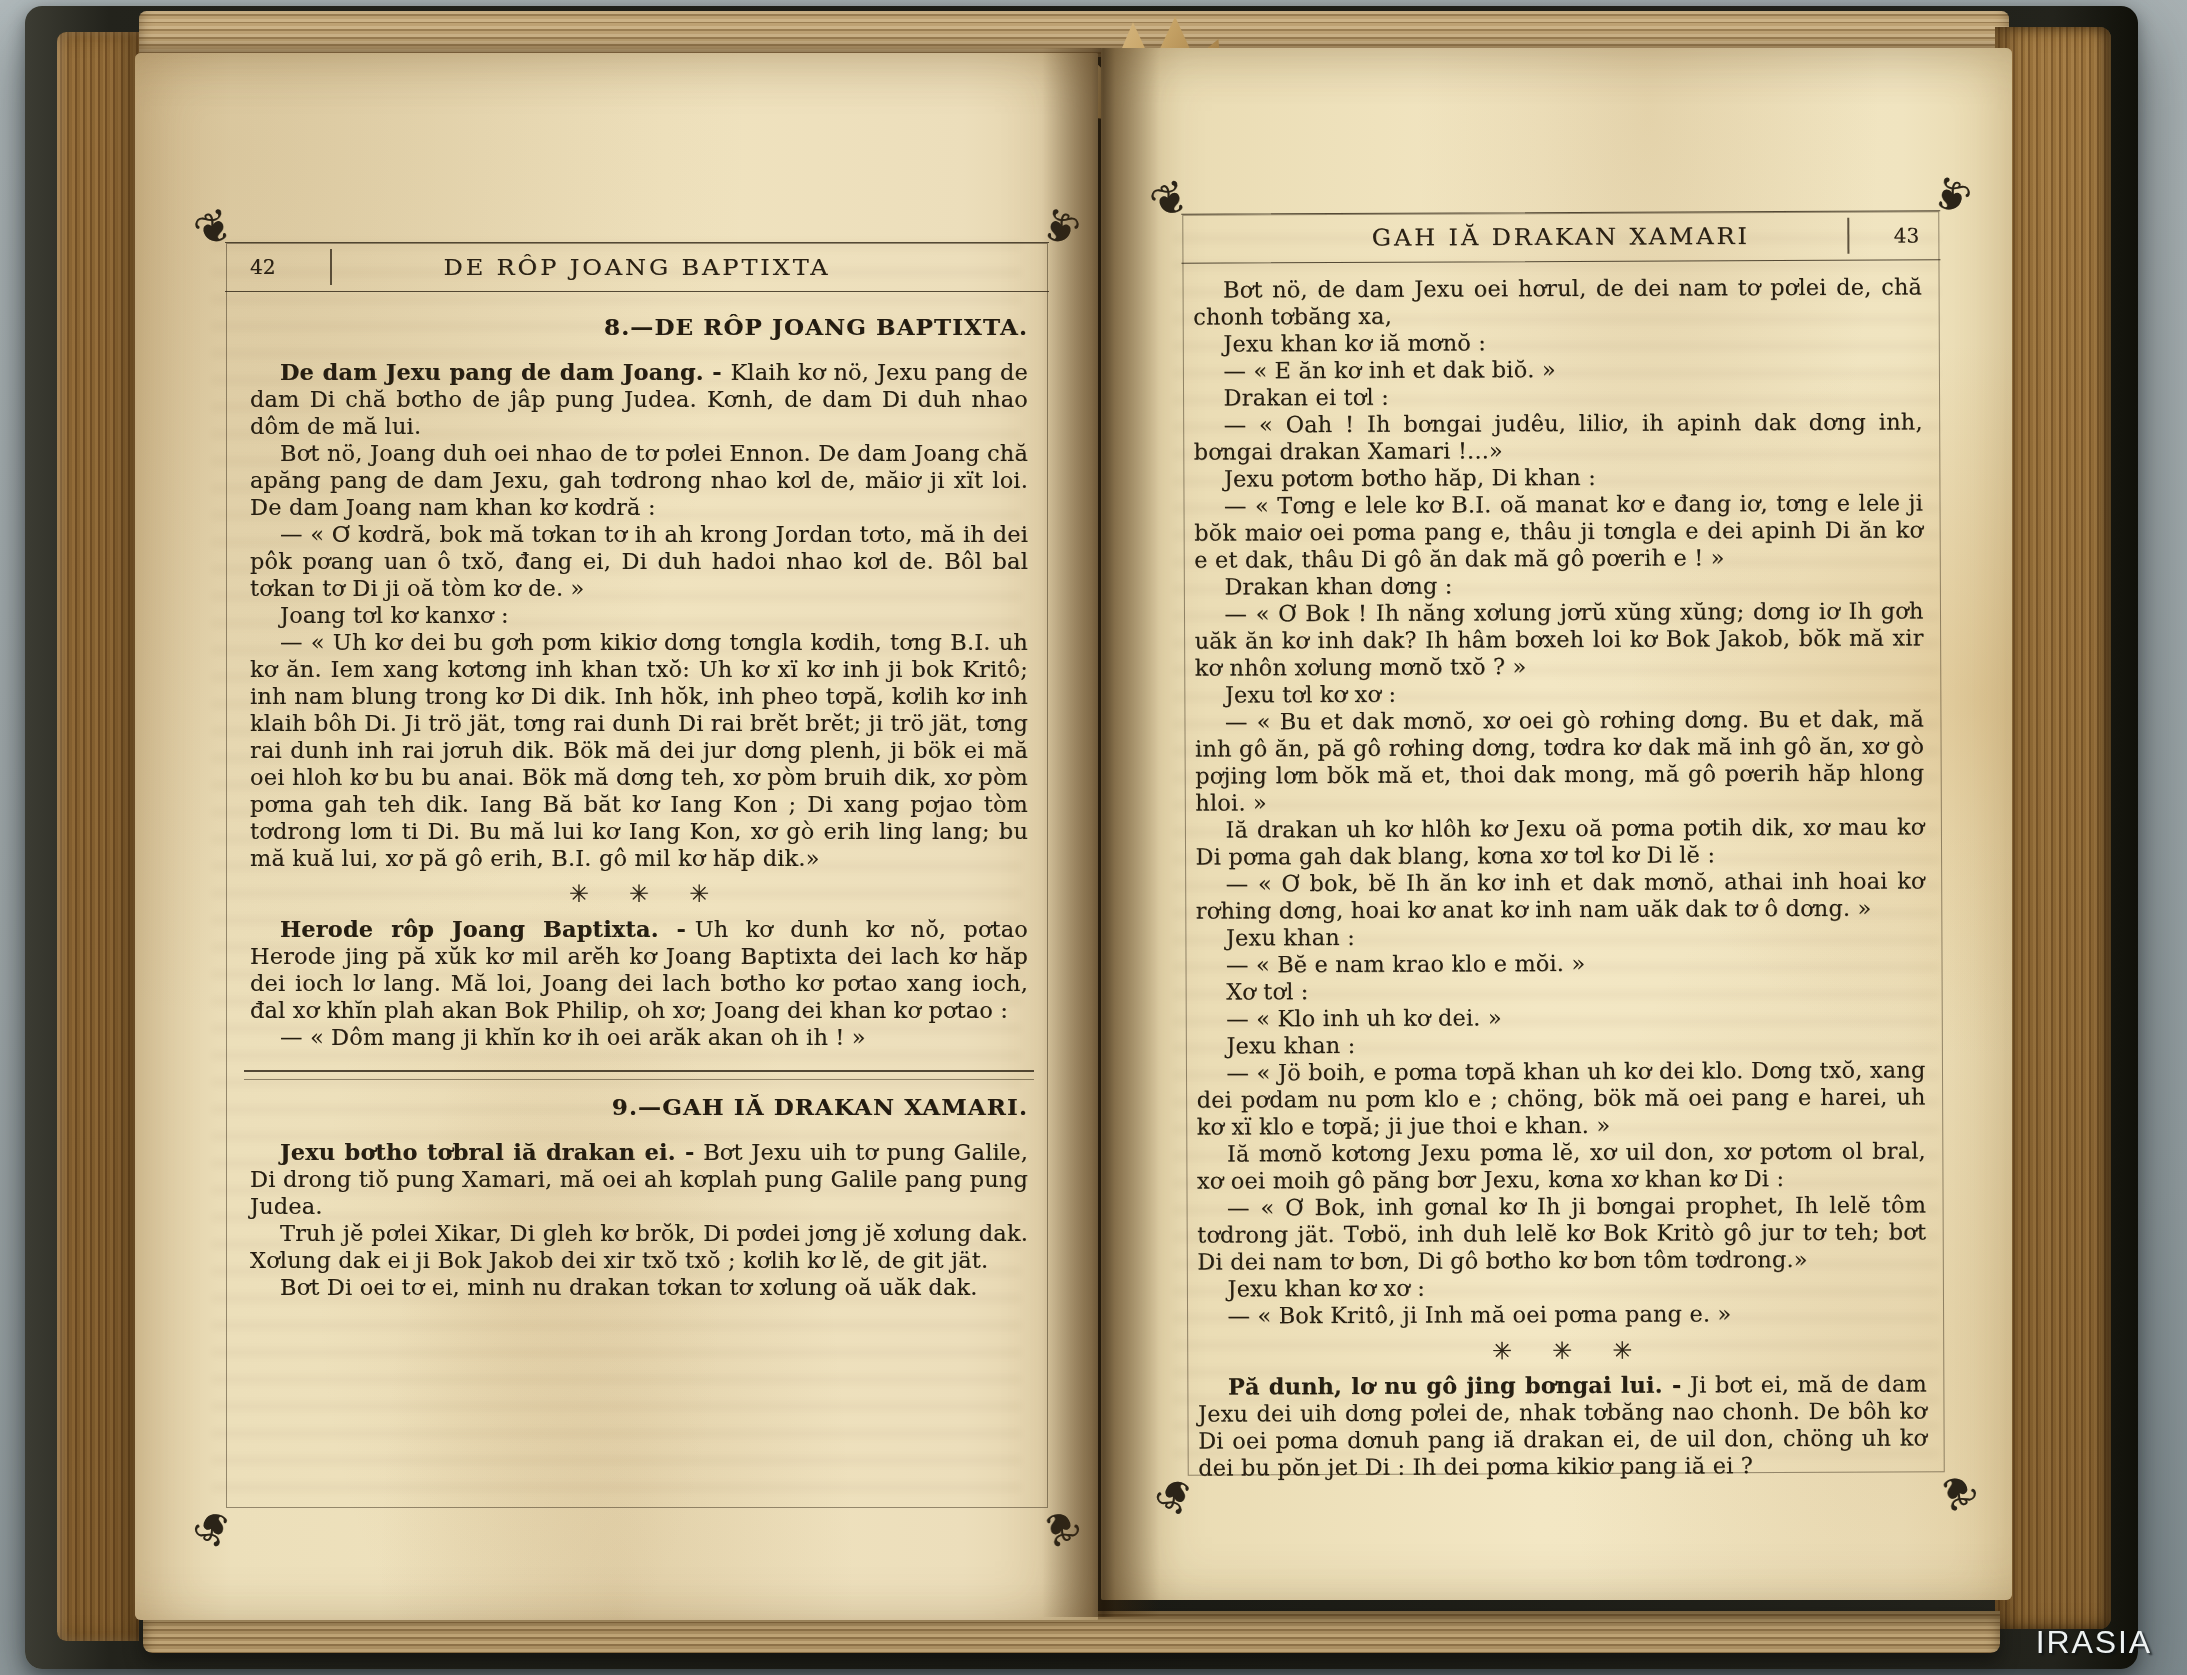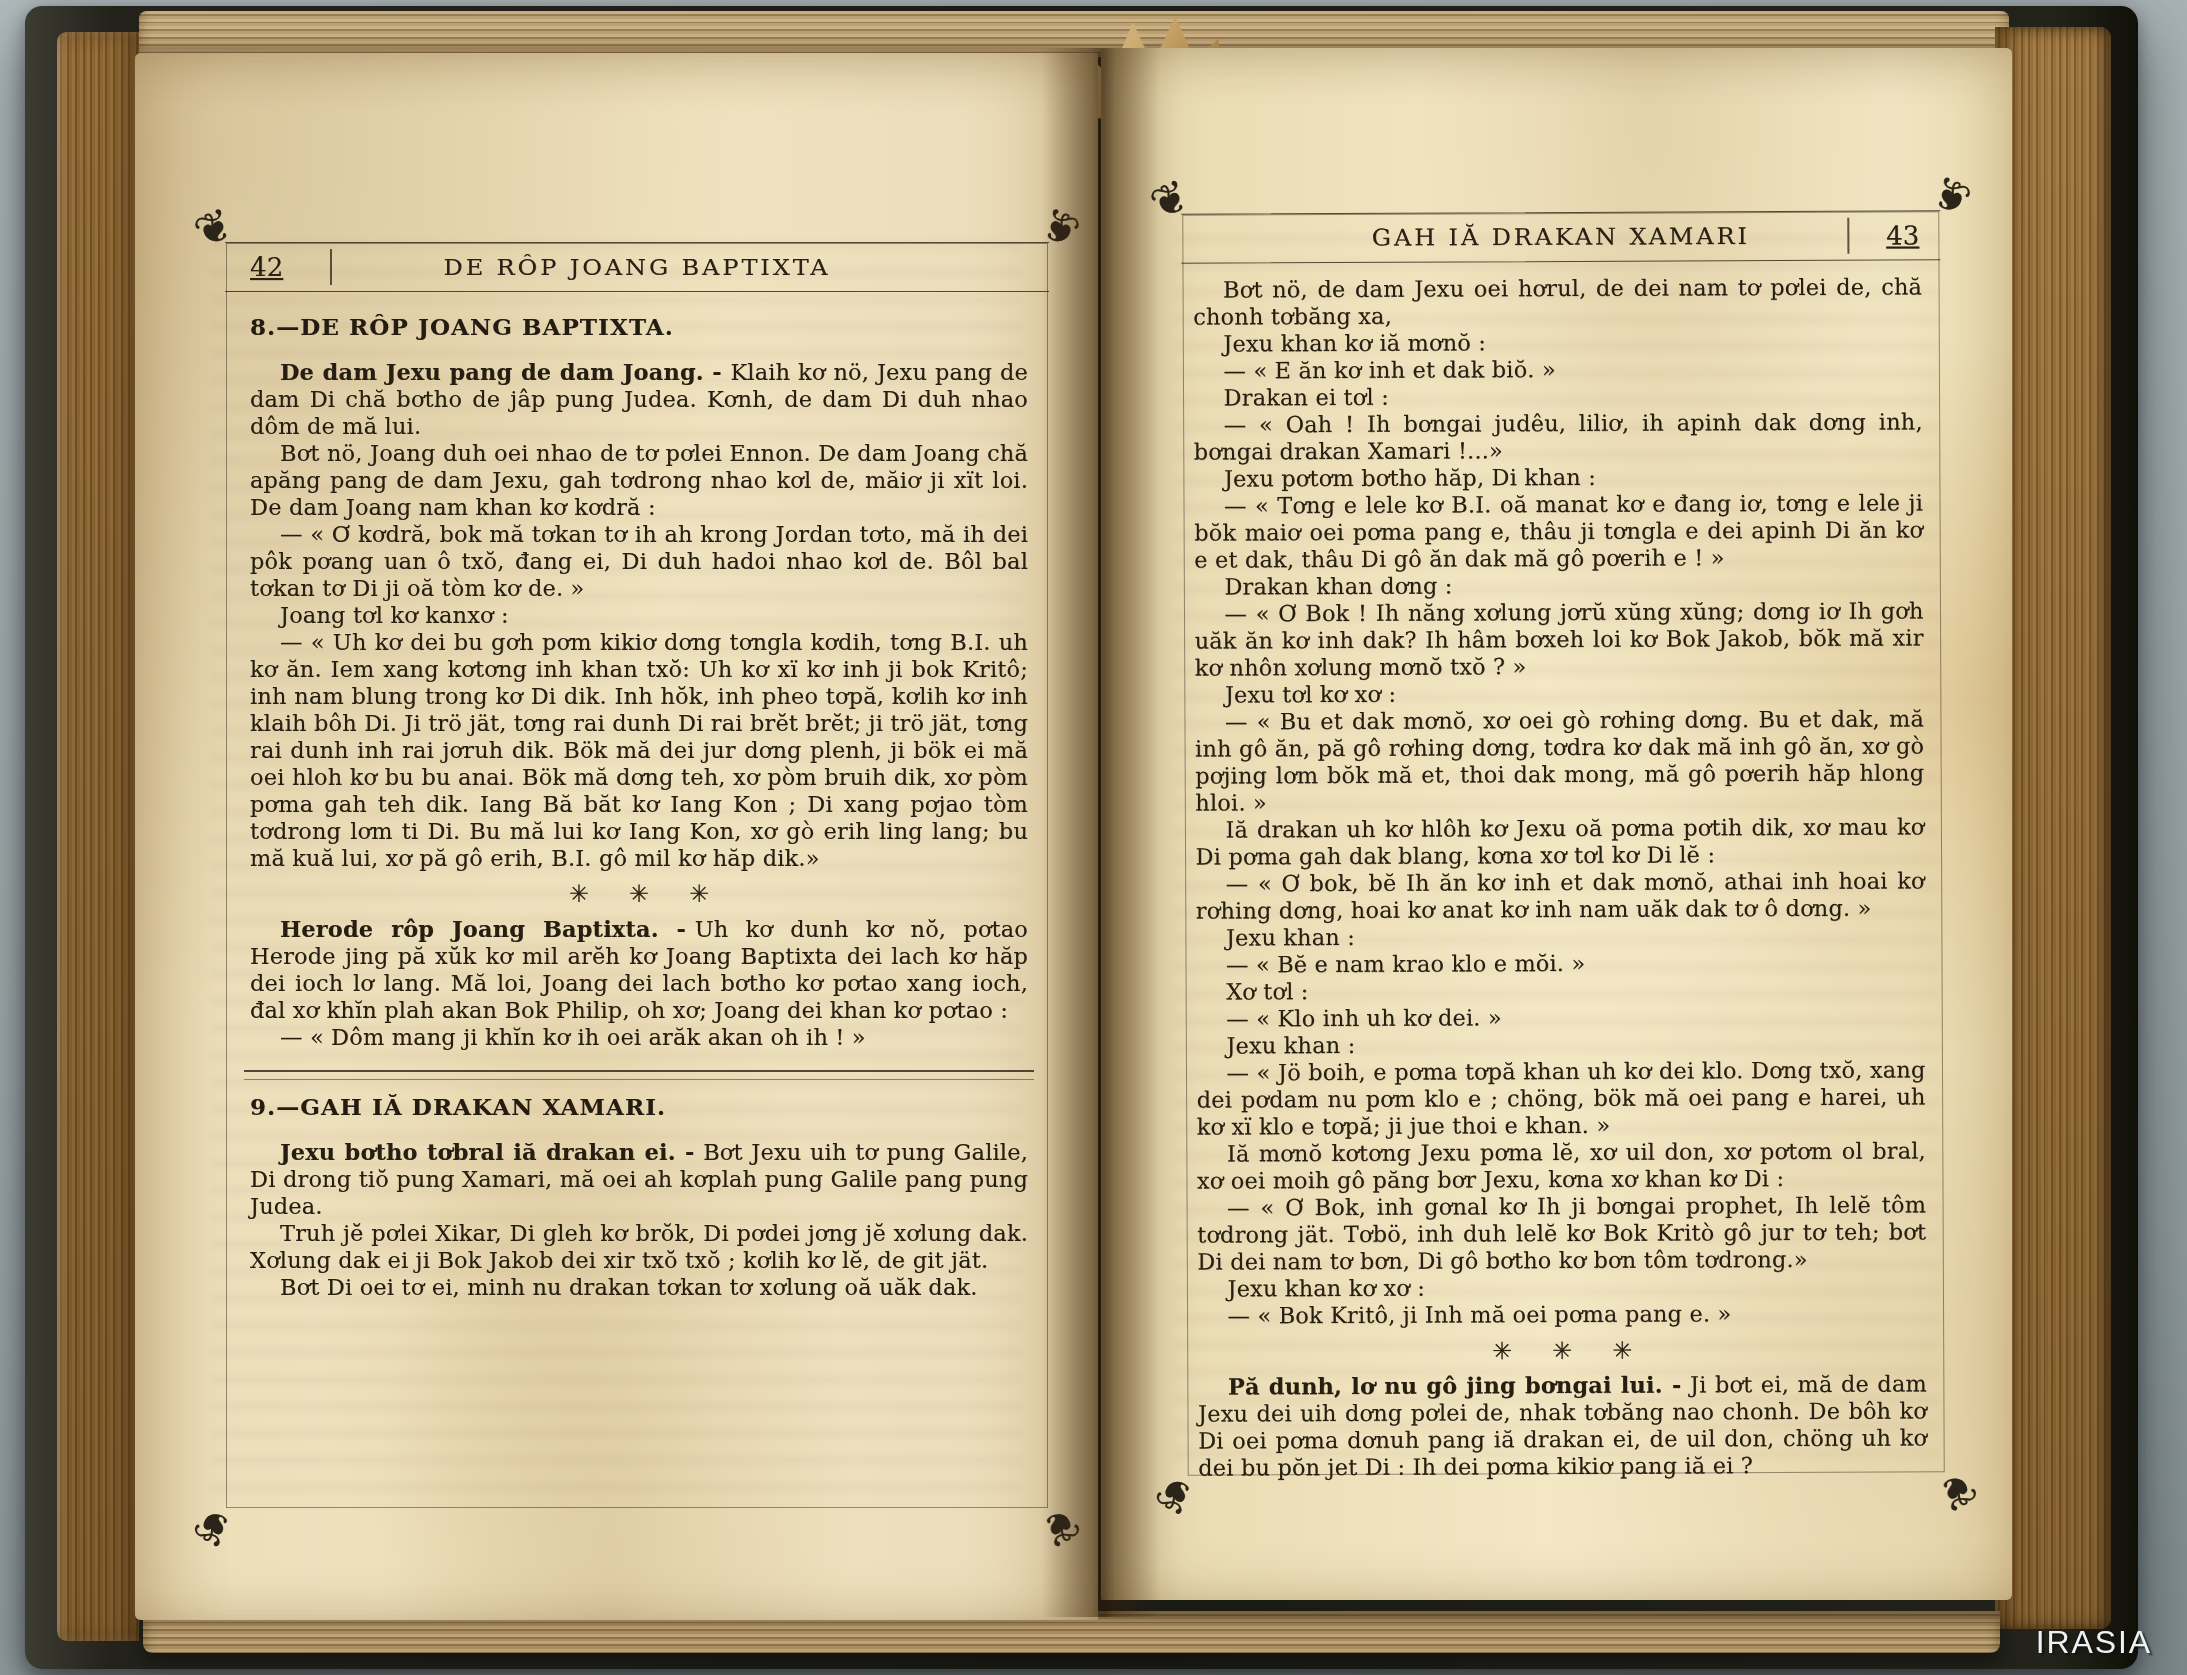--- a/index.html
+++ b/index.html
@@ -83,38 +83,38 @@
   .pl-frame{left:226px;top:243px;width:820px;height:1263px;}
   .pr-frame{left:1185px;top:213px;width:755px;height:1259px;transform:rotate(-.25deg);}
   .pheader{
     position:absolute;left:-1.9px;top:-1.9px;right:-1.9px;height:48px;
     border-top:1.9px solid rgba(45,35,20,.8);border-bottom:1.9px solid rgba(45,35,20,.8);
     color:#2a2114;display:flex;align-items:center;justify-content:center;
     font-size:24px;letter-spacing:2.9px;font-variant:small-caps;
     text-shadow:0.3px 0.3px 0 rgba(40,30,15,.45);
   }
   .pheader .ptitle{transform:scaleY(.96);}
-  .pnum{position:absolute;font-size:26px;letter-spacing:0;text-decoration:underline;}
+  .pnum{position:absolute;font-size:20px;letter-spacing:0;}
   .pl-header .pnum{left:25px;}
   .pr-header .pnum{right:21px;}
   .hdr-bar{position:absolute;top:5.7px;bottom:5.7px;width:1.9px;background:rgba(45,35,20,.75);}
   .pl-header .hdr-bar{left:105px;}
   .pr-header .hdr-bar{right:91px;}
   
   .pbody{
     position:absolute;color:#261e11;
     font-size:22.4px;line-height:27px;text-align:justify;letter-spacing:0.2px;
     text-shadow:0.3px 0.3px 0 rgba(40,30,15,.45);
   }
   .pl-body{left:23px;top:59px;width:778px;}
   .pr-body{left:9.5px;top:61px;width:729px;}
   .pbody p{margin:0;text-indent:30px;}
   .lead{font-weight:700;margin-right:8.6px;}
   h2.chead{
-    margin:9.5px 0 19px 0;text-align:left;font-size:23px;font-weight:700;
+    margin:9.5px 0 19px 0;text-align:right;font-size:23px;font-weight:700;
     letter-spacing:1.1px;text-indent:0;color:#241c10;
   }
   .stars{
     text-align:center;font-family:"DejaVu Sans","Liberation Sans",sans-serif;
     font-size:24px;word-spacing:32px;margin:9.5px 0 7.6px 0;color:#2c2315;text-indent:0;
   }
   .dblrule{
     margin:19px -5.7px 13.3px -5.7px;height:7.6px;
     border-top:2.9px solid rgba(45,35,20,.8);border-bottom:1.9px solid rgba(45,35,20,.5);
   }

